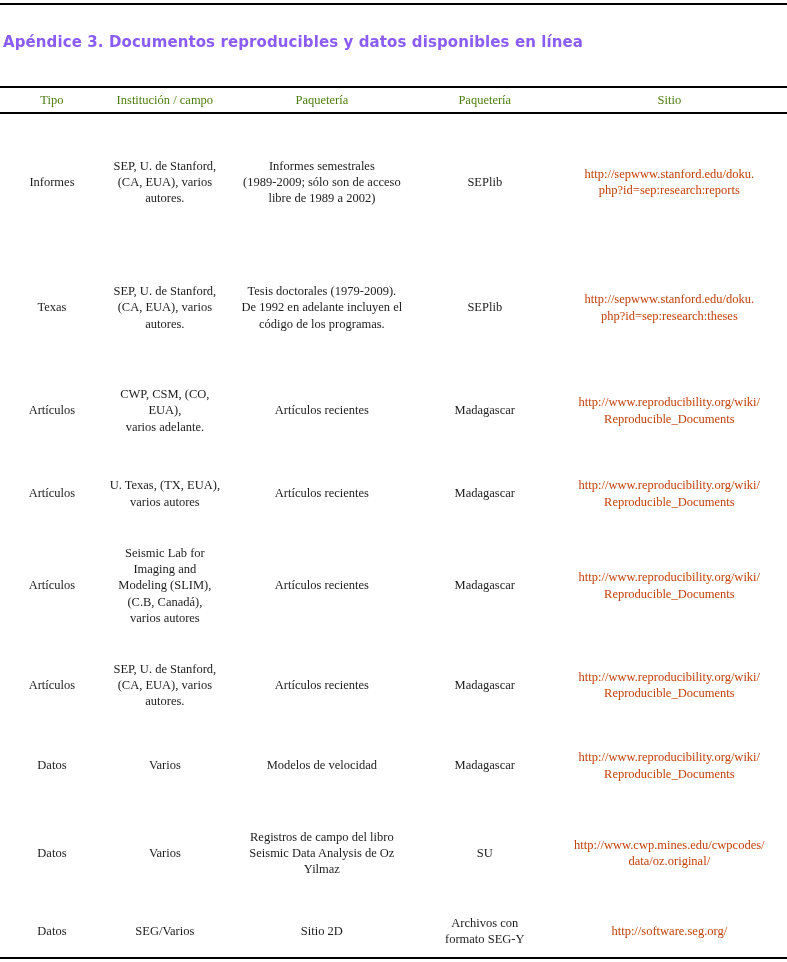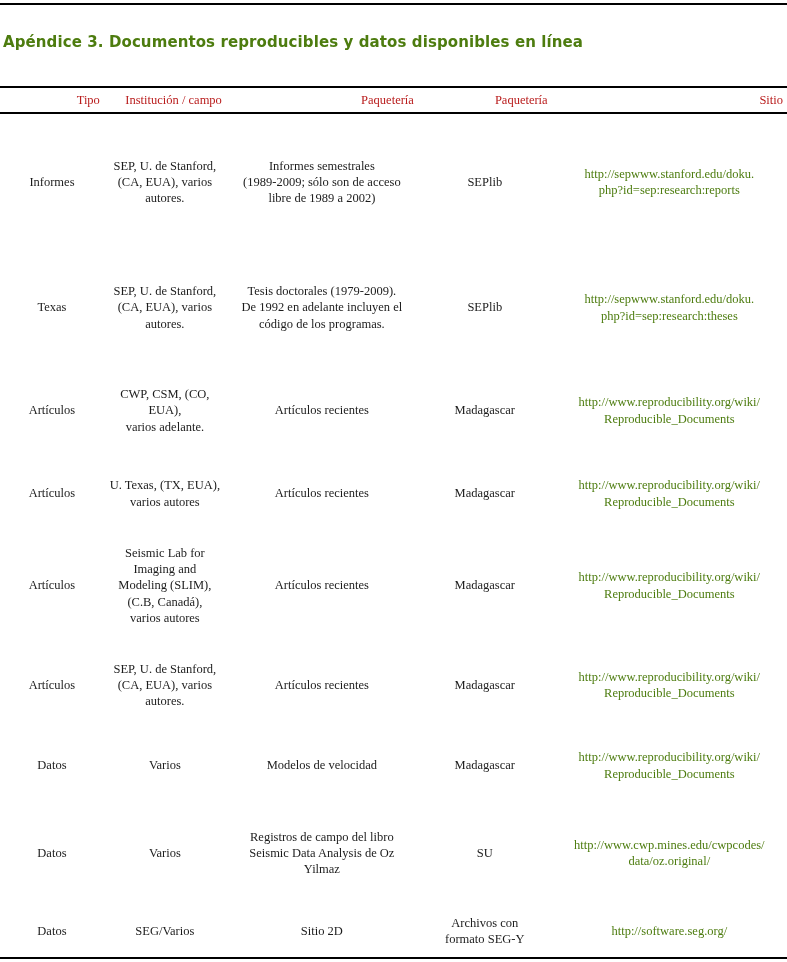--- a/index.html
+++ b/index.html
@@ -24,21 +24,21 @@
   .top-rule {
     height: 2px;
     background: #000000;
     margin-top: 3px;
   }
   .title {
     font-family: "DejaVu Sans", sans-serif;
     font-weight: bold;
     font-size: 15px;
     letter-spacing: 0.1px;
-    color: #4d7c0f;
+    color: #8b5cf6;
     margin: 27px 3px 0 3px;
     line-height: 20px;
   }
   table.appendix {
     width: 100%;
     border-collapse: collapse;
     table-layout: fixed;
     margin-top: 34px;
   }
   col.c1 { width: 13.2%; }
@@ -47,24 +47,24 @@
   col.c4 { width: 17.0%; }
   col.c5 { width: 29.9%; }
   thead tr {
     height: 26px;
     border-top: 2px solid #000000;
     border-bottom: 2px solid #000000;
   }
   th {
     font-weight: normal;
     font-size: 12.5px;
-    text-align: right;
+    text-align: center;
     vertical-align: middle;
     padding: 0 4px;
-    color: #b91c1c;
+    color: #4d7c0f;
   }
   tbody tr:last-child { border-bottom: 2px solid #000000; }
   tbody tr:nth-child(1) { height: 137px; }
   tbody tr:nth-child(2) { height: 115px; }
   tbody tr:nth-child(3) { height: 91px; }
   tbody tr:nth-child(4) { height: 75px; }
   tbody tr:nth-child(5) { height: 109px; }
   tbody tr:nth-child(6) { height: 90px; }
   tbody tr:nth-child(7) { height: 71px; }
   tbody tr:nth-child(8) { height: 104px; }
@@ -72,21 +72,21 @@
   td {
     font-size: 12.5px;
     line-height: 1.3;
     text-align: center;
     vertical-align: middle;
     padding: 0 4px;
     white-space: pre-line;
     color: #1c1c1c;
   }
   a.link {
-    color: #4d7c0f;
+    color: #c2410c;
     text-decoration: none;
     cursor: pointer;
     white-space: pre-line;
   }
 </style>
 </head>
 <body>
 
 <div class="page">
   <div class="top-rule"></div>

